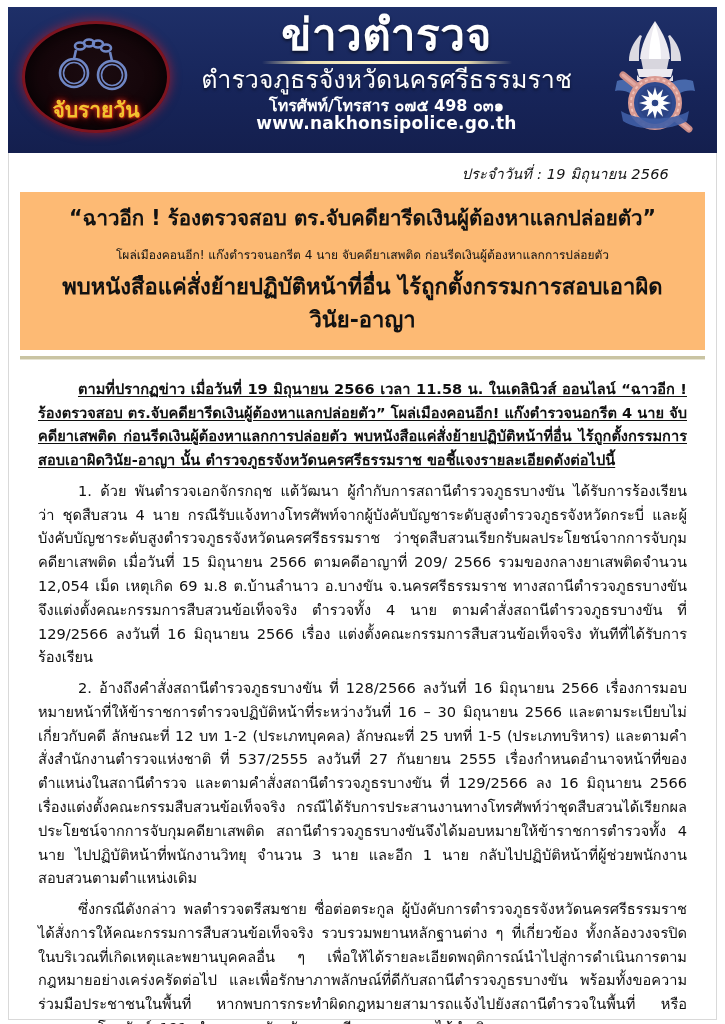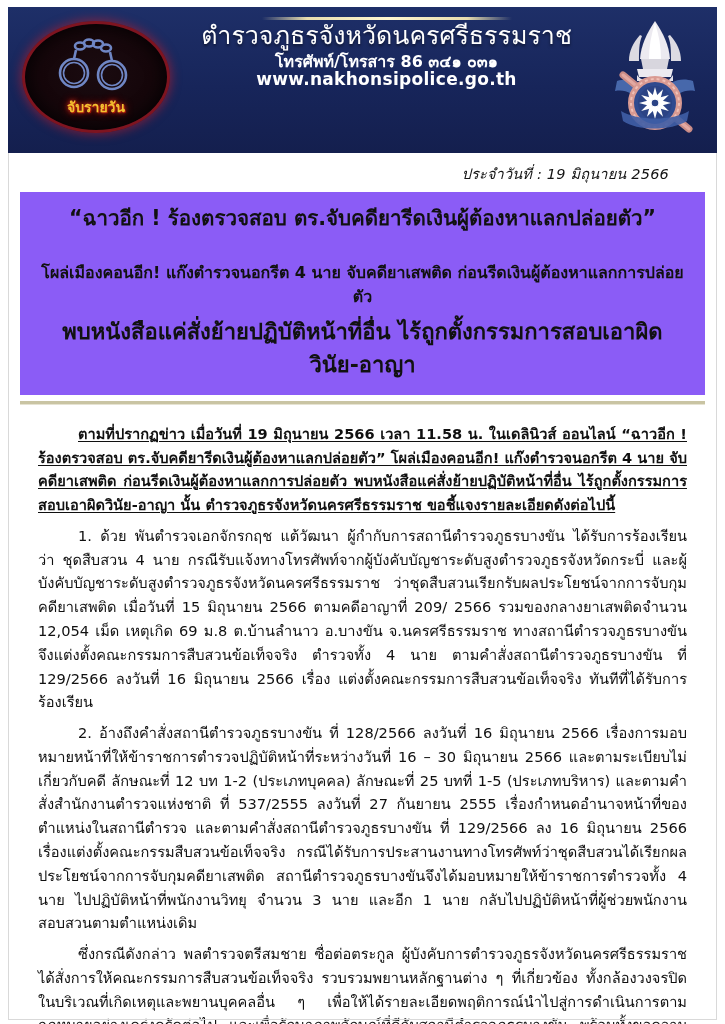--- a/index.html
+++ b/index.html
@@ -107,23 +107,23 @@
   .logo-cuffs {
     position: absolute;
     left: 50%;
     top: 14px;
     transform: translateX(-50%);
   }
   .logo-text {
     position: absolute;
     left: 0;
     right: 0;
-    bottom: 15px;
+    bottom: 7px;
     text-align: center;
-    font-size: 14px;
+    font-size: 21px;
     font-weight: bold;
     color: #f2c230;
     text-shadow: 0 0 4px #e0331f, 0 0 9px #c21a0c, 1px 1px 0 #8c1106;
     white-space: nowrap;
   }
 
   
   .logo-right {
     position: absolute;
     right: 14px;
@@ -139,34 +139,34 @@
     font-style: italic;
     font-weight: normal;
     color: #141414;
     padding: 9px 48px 7px 0;
     letter-spacing: .2px;
   }
 
   
   .headline-block {
     margin: 0 12px;
-    background: #8b5cf6;
+    background: #fdba74;
     padding: 12px 18px 14px 18px;
     text-align: center;
     color: #111111;
   }
   .hl-main {
     font-size: 20.5px;
     font-weight: bold;
     line-height: 1.45;
   }
   .hl-sub1 {
-    margin-top: 27px;
-    font-size: 16px;
-    font-weight: bold;
+    margin-top: 12px;
+    font-size: 12px;
+    font-weight: normal;
     line-height: 1.5;
   }
   .hl-sub2 {
     margin-top: 6px;
     font-size: 22px;
     font-weight: bold;
     line-height: 1.5;
   }
 
   .hr-beige {
@@ -224,23 +224,24 @@
             <ellipse cx="39" cy="8" rx="5" ry="3.5"></ellipse>
             <ellipse cx="48" cy="9" rx="5" ry="3.5"></ellipse>
             <ellipse cx="56" cy="13" rx="5" ry="3.5"></ellipse>
           </g>
         </svg>
       </div>
       <div class="logo-text">จับรายวัน</div>
     </div>
 
     <div class="masthead-center">
+      <div class="mh-title">ข่าวตำรวจ</div>
       <div class="mh-rule"></div>
       <div class="mh-sub">ตำรวจภูธรจังหวัดนครศรีธรรมราช</div>
-      <div class="mh-phone">โทรศัพท์/โทรสาร 86 ๓๔๑ ๐๓๑</div>
+      <div class="mh-phone">โทรศัพท์/โทรสาร ๐๗๕ 498 ๐๓๑</div>
       <div class="mh-web">www.nakhonsipolice.go.th</div>
     </div>
 
     <div class="logo-right">
       <svg width="96" height="126" viewBox="0 0 96 126" aria-hidden="true">
 
         <g>
           <path d="M48 4 C40 16 34 28 33 42 L63 42 C62 28 56 16 48 4 Z" fill="#eceaf0"></path>
           <path d="M48 6 C44 18 42 30 42 42 L54 42 C54 30 52 18 48 6 Z" fill="#ffffff"></path>
           <path d="M33 18 C26 26 22 34 22 44 L32 44 C32 34 32 26 35 19 Z" fill="#dcdae2"></path>

